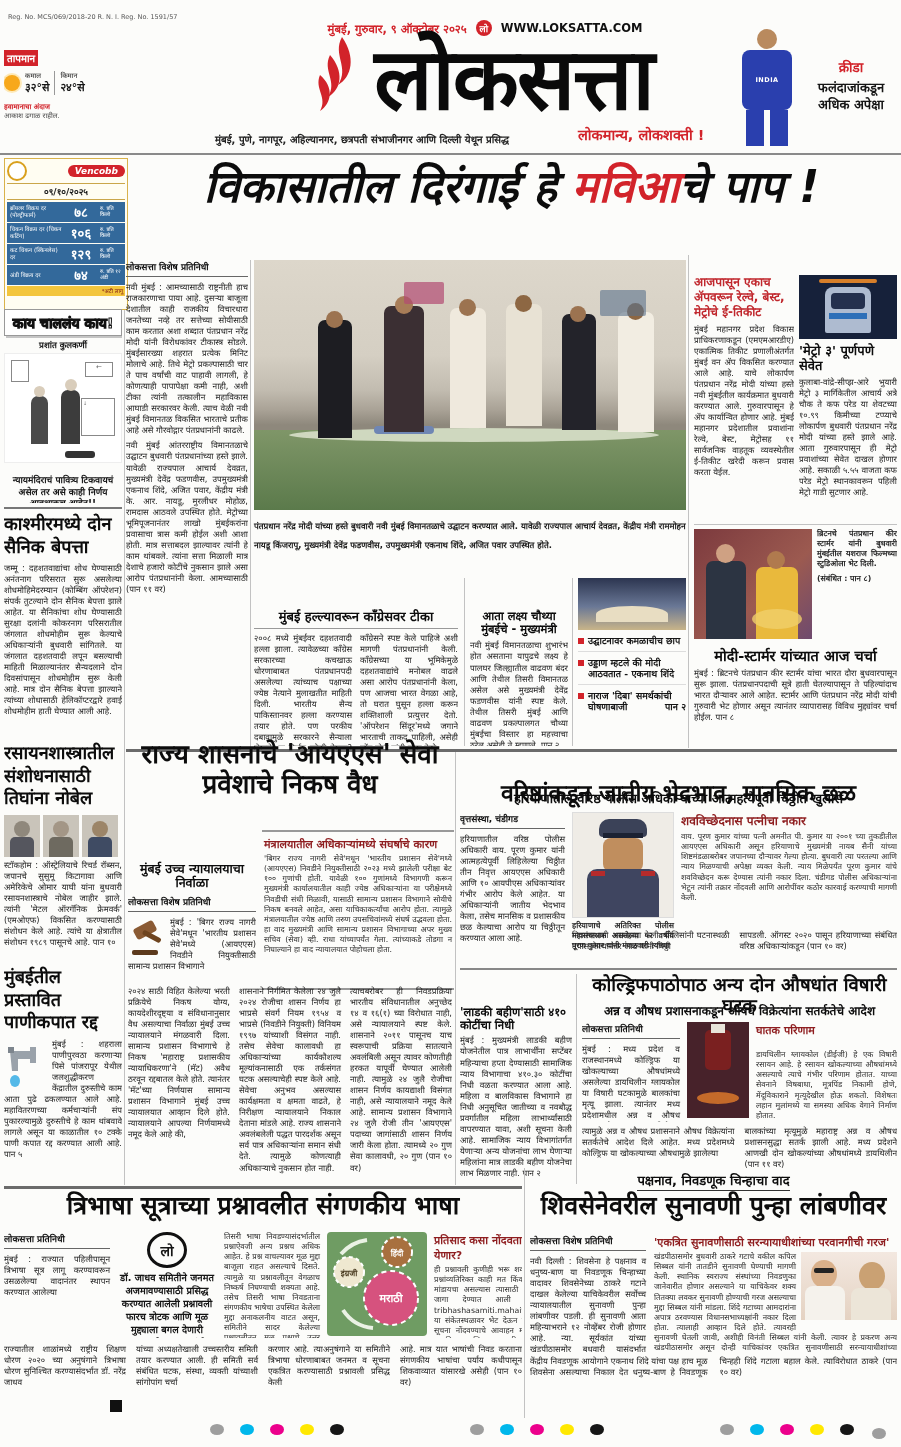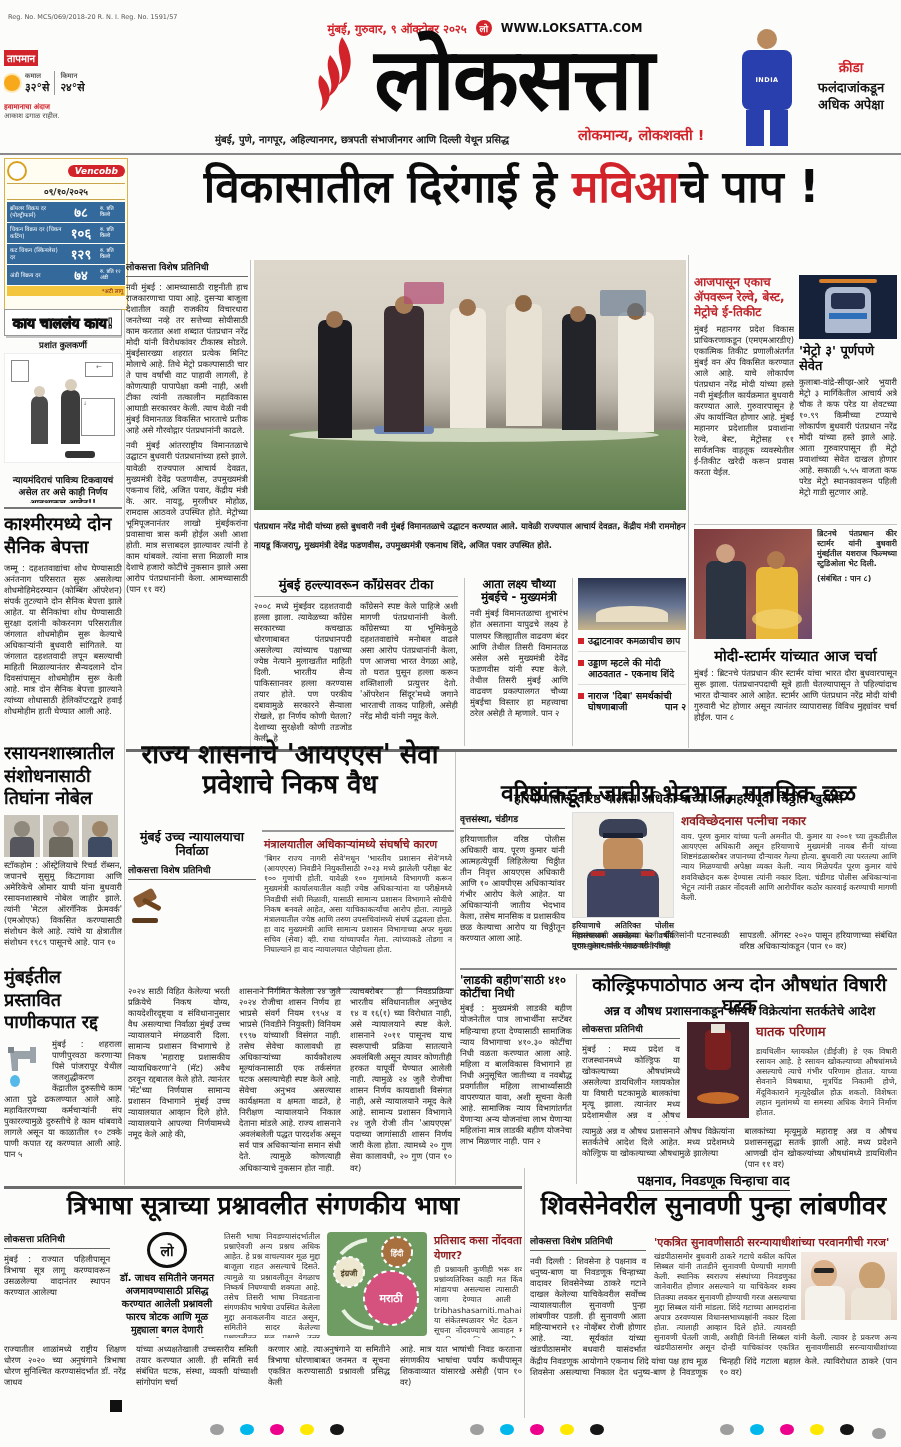--- a/index.html
+++ b/index.html
@@ -14,23 +14,23 @@
   .b{font-size:8.3px;line-height:1.33;text-align:justify;color:#232323;}
   .b2{font-size:7.8px;line-height:1.3;text-align:justify;color:#2a2a2a;}
   .by{font-weight:bold;font-size:9px;border-bottom:1px solid #666;padding-bottom:3px;margin-bottom:5px;color:#111;}
   .railhead{font-weight:bold;font-size:18px;line-height:1.25;margin-bottom:5px;color:#0c0c0c;}
   .ctr{text-align:center;}
   .vline{position:absolute;width:1px;background:#c2c2c2;}
   .hline{position:absolute;height:1px;background:#c2c2c2;}
   .thick{height:3px;background:#6b6b6b;}
   .caption{font-size:8.4px;font-weight:bold;line-height:1.35;color:#1d1d1d;text-align:justify;}
   .masthead-title{font-size:86px;font-weight:bold;letter-spacing:-2px;color:#0a0a0a;line-height:1;}
-  .bighead{font-size:44px;font-weight:bold;line-height:1.1;color:#0c0c0c;white-space:nowrap;}
+  .bighead{font-size:44px;font-weight:bold;line-height:1.1;color:#0c0c0c;white-space:nowrap;font-style:italic;}
   .subhead{font-size:20px;font-weight:bold;color:#101010;}
-  .sech{font-weight:bold;color:#0c0c0c;line-height:1.15;}
+  .sech{font-weight:bold;color:#0c0c0c;line-height:1.15;margin-top:32px;}
   .boxg{border-top:2px solid #999;border-bottom:2px solid #999;padding:4px 2px;}
   .ph{background:#c9c4ba;position:relative;overflow:hidden;}
   .figure{position:absolute;border-radius:7px 7px 0 0;}
   .adrow{display:flex;align-items:center;background:#33699b;color:#fff;margin:1px 0;padding:1px 3px;min-height:18px;}
   .adrow .lbl{font-size:5.8px;line-height:1.15;width:52px;}
   .adrow .val{font-size:13px;font-weight:bold;flex:1;text-align:center;}
   .adrow .unit{font-size:5.2px;width:22px;line-height:1.1;}
   .toonhead{font-weight:800;font-size:14px;text-align:center;background:#fff;border:1px solid #999;
             box-shadow:2px 2px 0 #c5c5c5;padding:3px 1px;color:#fff;-webkit-text-stroke:1px #111;}
   .bullet{display:flex;gap:4px;font-size:9.3px;font-weight:bold;line-height:1.25;margin:5px 0;border-bottom:1px solid #ddd;padding-bottom:4px;}
@@ -310,20 +310,21 @@
   </div>
 
   <div class="sec" style="left:128px;top:830px;width:128px;height:148px">
     <div class="sech ctr" style="font-size:12.5px;margin-bottom:4px">मुंबई उच्च न्यायालयाचा निर्वाळा</div>
     <div class="by">लोकसत्ता विशेष प्रतिनिधी</div>
     <svg width="38" height="40" viewBox="0 0 38 40" style="float:left;margin:1px 4px 1px 0">
       <rect x="6" y="6" width="22" height="12" rx="3" fill="#8a5a33" transform="rotate(-28 17 12)"></rect>
       <rect x="14" y="16" width="20" height="5" rx="2" fill="#6e441f" transform="rotate(28 24 18)"></rect>
       <rect x="4" y="32" width="26" height="5" rx="2" fill="#5c3a1c"></rect>
     </svg>
+    <div class="b">मुंबई : 'बिगर राज्य नागरी सेवे'मधून 'भारतीय प्रशासन सेवे'मध्ये (आयएएस) निवडीने नियुक्तीसाठी सामान्य प्रशासन विभागाने</div>
   </div>
 
   <div class="sec boxg" style="left:262px;top:830px;width:188px;height:148px">
     <div class="mh" style="font-size:11px;margin-bottom:3px">मंत्रालयातील अधिकाऱ्यांमध्ये संघर्षाचे कारण</div>
     <div class="b2">'बिगर राज्य नागरी सेवे'मधून 'भारतीय प्रशासन सेवे'मध्ये (आयएएस) निवडीने नियुक्तीसाठी २०२३ मध्ये झालेली परीक्षा बेट १०० गुणांची होती. यावेळी १०० गुणांमध्ये विभागणी करून मुख्यमंत्री कार्यालयातील काही ज्येष्ठ अधिकाऱ्यांना या परीक्षेमध्ये निवडीची संधी मिळावी, यासाठी सामान्य प्रशासन विभागाने सोयीचे निकष बनवले आहेत, असा याचिकाकर्त्यांचा आरोप होता. त्यामुळे मंत्रालयातील ज्येष्ठ आणि तरुण उपसचिवांमध्ये संघर्ष उद्भवला होता. हा वाद मुख्यमंत्री आणि सामान्य प्रशासन विभागाच्या अपर मुख्य सचिव (सेवा) व्ही. राधा यांच्यापर्यंत गेला. त्यांच्याकडे तोडगा न निघाल्याने हा वाद न्यायालयात पोहोचला होता.</div>
   </div>
 
   <div class="sec cols3" style="left:128px;top:986px;width:324px;height:196px">
     <div class="b">२०२४ साठी विहित केलेल्या भरती प्रक्रियेचे निकष योग्य, कायदेशीरदृष्ट्या व संविधानानुसार वैध असल्याचा निर्वाळा मुंबई उच्च न्यायालयाने मंगळवारी दिला. सामान्य प्रशासन विभागाचे हे निकष 'महाराष्ट्र प्रशासकीय न्यायाधिकरणा'ने (मॅट) अवैध ठरवून रद्दबातल केले होते. त्यानंतर 'मॅट'च्या निर्णयास सामान्य प्रशासन विभागाने मुंबई उच्च न्यायालयात आव्हान दिले होते. न्यायालयाने आपल्या निर्णयामध्ये नमूद केले आहे की,</div>
     <div class="b">शासनाने निर्गमित केलेला २४ जुलै २०२४ रोजीचा शासन निर्णय हा भाप्रसे संवर्ग नियम १९५४ व भाप्रसे (निवडीने नियुक्ती) विनियम १९९७ यांच्याशी विसंगत नाही. तसेच सेवेचा कालावधी हा अधिकाऱ्यांच्या कार्यकौशल्य मूल्यांकनासाठी एक तर्कसंगत घटक असल्याचेही स्पष्ट केले आहे. सेवेचा अनुभव असल्यास कार्यक्षमता व क्षमता वाढते, हे निरीक्षण न्यायालयाने निकाल देताना मांडले आहे. राज्य शासनाने अवलंबलेली पद्धत पारदर्शक असून सर्व पात्र अधिकाऱ्यांना समान संधी देते. त्यामुळे कोणत्याही अधिकाऱ्याचे नुकसान होत नाही.</div>
@@ -384,21 +385,21 @@
     <div style="width:98px;flex:none">
       <div class="by">लोकसत्ता प्रतिनिधी</div>
       <div class="b">मुंबई : मध्य प्रदेश व राजस्थानमध्ये कोल्ड्रिफ या खोकल्याच्या औषधांमध्ये असलेल्या डायथिलीन ग्लायकोल या विषारी घटकामुळे बालकांचा मृत्यू झाला. त्यानंतर मध्य प्रदेशामधील अन्न व औषध प्रशासनाने राबविलेल्या मोहिमेनंतर आणखी दोन खोकल्याच्या औषधांमध्ये डायथिलीन ग्लायकोल हा विषारी घटक सापडल्याचे आढळून आले आहे.</div>
     </div>
     <div class="ph" style="width:62px;height:96px;background:#47222a;flex:none">
       <div style="position:absolute;left:18px;top:8px;width:26px;height:40px;border-radius:5px;background:#7a2020"></div>
       <div style="position:absolute;left:24px;top:2px;width:14px;height:9px;background:#e8e4da"></div>
       <div style="position:absolute;left:10px;bottom:14px;width:42px;height:12px;border-radius:50%;background:#c46a2a"></div>
     </div>
     <div style="flex:1">
-      <div class="mh" style="font-size:13px;margin-bottom:7px">घातक परिणाम</div>
+      <div class="mh" style="font-size:11px;margin-bottom:13px">घातक परिणाम</div>
       <div class="b2">डायथिलीन ग्लायकोल (डीईजी) हे एक विषारी रसायन आहे. हे रसायन खोकल्याच्या औषधांमध्ये असल्याचे त्याचे गंभीर परिणाम होतात. याच्या सेवनाने विषबाधा, मूत्रपिंड निकामी होणे, मेंदूविकाराने मृत्यूदेखील होऊ शकतो. विशेषतः लहान मुलांमध्ये या समस्या अधिक वेगाने निर्माण होतात.</div>
     </div>
   </div>
   <div class="sec" style="left:582px;top:1126px;width:315px;height:58px;display:flex;gap:10px">
     <div class="b" style="flex:1">त्यामुळे अन्न व औषध प्रशासनाने औषध विक्रेत्यांना सतर्कतेचे आदेश दिले आहेत. मध्य प्रदेशमध्ये कोल्ड्रिफ या खोकल्याच्या औषधामुळे झालेल्या</div>
     <div class="b" style="flex:1">बालकांच्या मृत्यूमुळे महाराष्ट्र अन्न व औषध प्रशासनसुद्धा सतर्क झाली आहे. मध्य प्रदेशने आणखी दोन खोकल्यांच्या औषधांमध्ये डायथिलीन (पान ११ वर)</div>
   </div>
 
   <div class="hline thick" style="left:4px;top:1186px;width:518px"></div>
   <div class="vline" style="left:524px;top:1168px;height:250px"></div>

